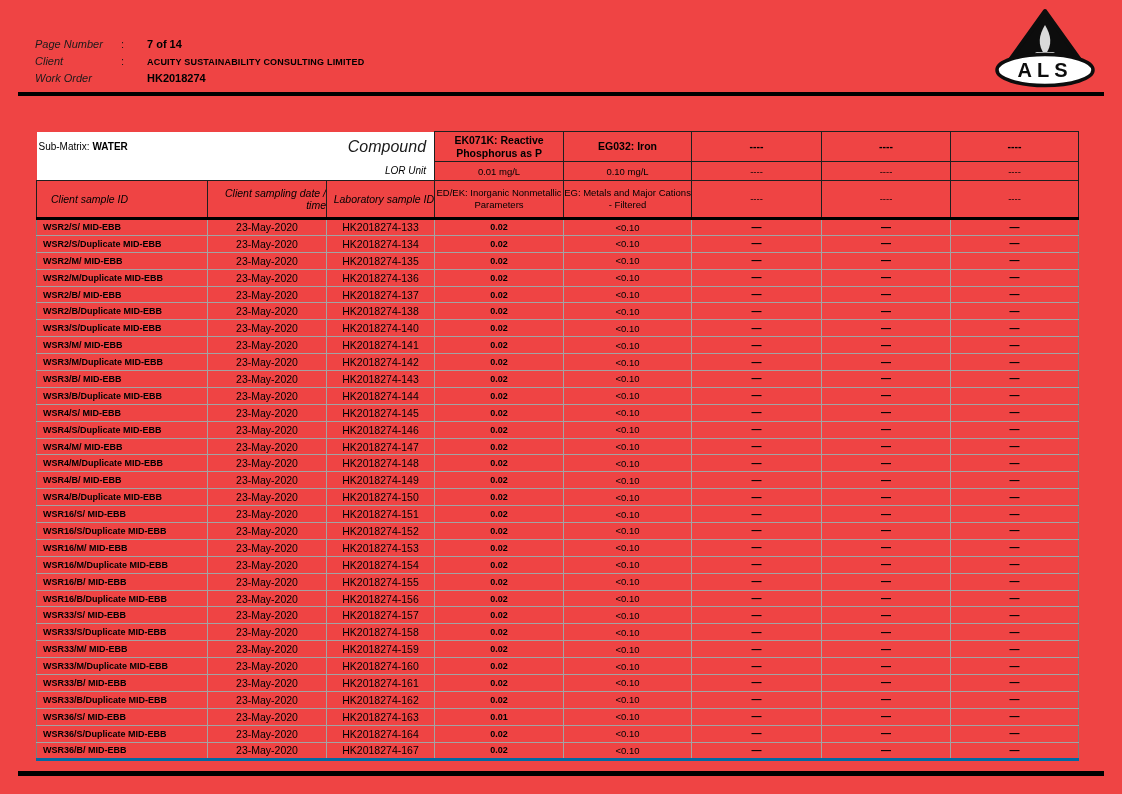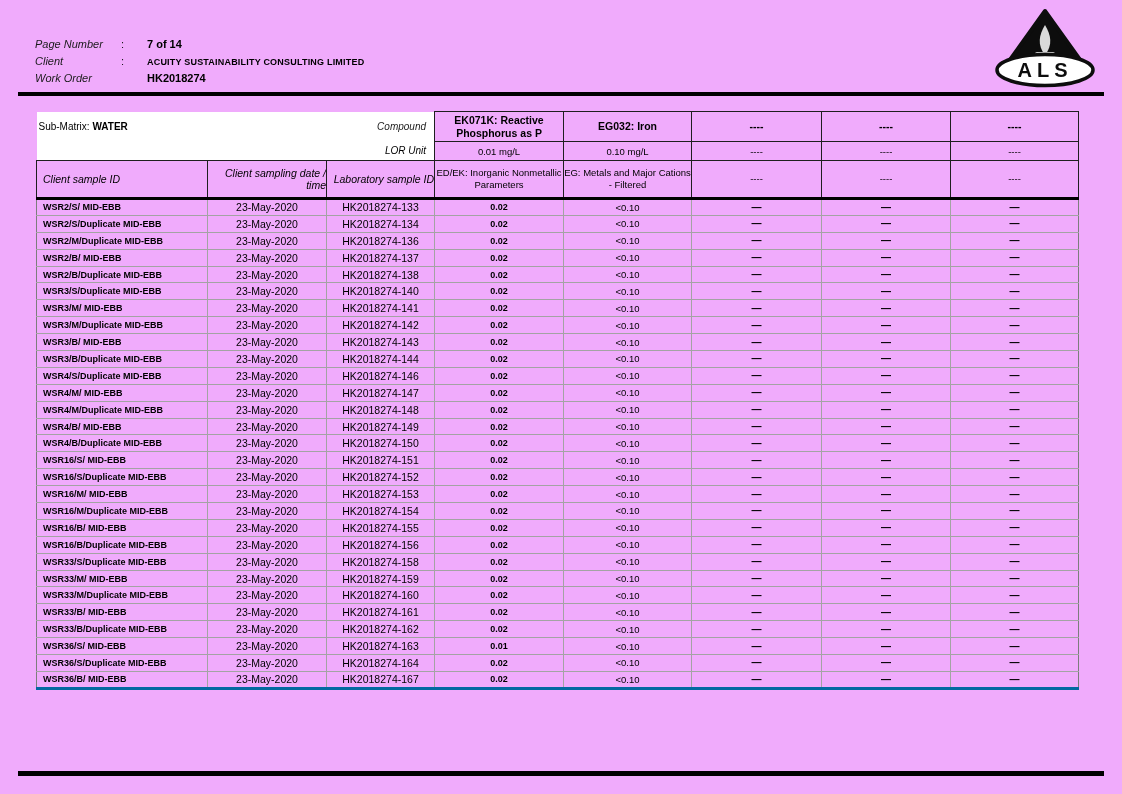--- a/index.html
+++ b/index.html
@@ -1,53 +1,53 @@
 <!DOCTYPE html>
 <html><head>
 <meta charset="utf-8">
 <style>
   * { margin:0; padding:0; box-sizing:border-box; }
   html,body { background:#e8e8e8; }
   .page {
-    position:relative; width:1122px; height:794px; background:#f0abfc;
+    position:relative; width:1122px; height:794px; background:#ef4444;
     font-family:"Liberation Sans", sans-serif; color:#000; overflow:hidden;
   }
   
   .hdr { position:absolute; left:35px; top:38px; }
   .hdr-row { display:flex; align-items:baseline; height:17px; }
   .hdr-label { display:inline-block; width:86px; font-style:italic; font-size:11px; color:#1a1a1a; }
   .hdr-sep { display:inline-block; width:10px; font-size:11px; color:#1a1a1a; }
   .hdr-value { font-weight:bold; font-size:11px; margin-left:16px; }
   .hdr-row.client .hdr-value { font-size:9px; letter-spacing:.2px;text-align:right; }
   .rule { position:absolute; left:18px; width:1086px; background:#000; }
   .rule.top { top:92px; height:4px; }
   .rule.bottom { top:771px; height:5px; }
   .logo { position:absolute; left:988px; top:8px; }
   
   table.results {
-    position:absolute; left:36px; top:111px; width:1042px;
+    position:absolute; left:36px; top:131px; width:1042px;
     border-collapse:collapse; table-layout:fixed;
   }
   td { overflow:hidden; white-space:normal; }
   
   td.hbox { border:1.5px solid #1f1f1f; text-align:center; vertical-align:middle; }
   td.plain { border:none; background:#fff; }
   tr.rowA td { height:30px; }
   tr.rowB td { height:19px; }
   tr.rowC td { height:38px; }
   tr.rowA td.hbox { font-weight:bold; font-size:10.5px; line-height:13px; }
   tr.rowB td.hbox { font-size:9.5px;margin-top:36px; }
   tr.rowC td.hbox { font-size:9.5px; line-height:12px; border-bottom:3px solid #000; }
   tr.rowC td.idhdr { font-style:italic; font-size:10.5px;text-align:right; }
-  tr.rowC td.idhdr.left { text-align:left; padding-left:6px;margin-left:36px; }
+  tr.rowC td.idhdr.left { text-align:left; padding-left:14px;margin-left:36px; }
   .rowA .plain { vertical-align:middle; }
   .subm-wrap { display:flex; justify-content:space-between; align-items:center; padding-right:8px; }
   .subm { font-size:10px; padding-left:2px; }
   .subm b { font-size:10px; }
-  .ital-right { font-style:italic; font-size:10px; text-align:right; color:#1a1a1a; }
+  .ital-right { font-style:italic; font-size:16px; text-align:right; color:#1a1a1a; }
   td.lorlbl { text-align:right; padding-right:8px; font-style:italic; font-size:10px; vertical-align:middle; }
   
   tbody.data td {
     border:1px solid #a3a3a3; height:16.9px; vertical-align:middle;
     font-size:9.5px; text-align:center; padding:0 2px;
   }
   tbody.data td.c0 { text-align:left; padding-left:6px; font-size:9px; font-weight:bold; border-left:1px solid #7d7d7d; }
   tbody.data td.c1, tbody.data td.c2 { font-size:10.5px; }
   tbody.data td.c3 { font-size:9px; font-weight:bold; }
   tbody.data td.c4 { font-size:9.5px; }
@@ -147,20 +147,30 @@
           <td class="c0">WSR2/S/Duplicate MID-EBB</td>
           <td class="c1">23-May-2020</td>
           <td class="c2">HK2018274-134</td>
           <td class="c3">0.02</td>
           <td class="c4">&lt;0.10</td>
           <td class="c5">—</td>
           <td class="c6">—</td>
           <td class="c7">—</td>
         </tr>
         <tr>
+          <td class="c0">WSR2/M/ MID-EBB</td>
+          <td class="c1">23-May-2020</td>
+          <td class="c2">HK2018274-135</td>
+          <td class="c3">0.02</td>
+          <td class="c4">&lt;0.10</td>
+          <td class="c5">—</td>
+          <td class="c6">—</td>
+          <td class="c7">—</td>
+        </tr>
+        <tr>
           <td class="c0">WSR2/M/Duplicate MID-EBB</td>
           <td class="c1">23-May-2020</td>
           <td class="c2">HK2018274-136</td>
           <td class="c3">0.02</td>
           <td class="c4">&lt;0.10</td>
           <td class="c5">—</td>
           <td class="c6">—</td>
           <td class="c7">—</td>
         </tr>
         <tr>
@@ -227,20 +237,30 @@
           <td class="c0">WSR3/B/Duplicate MID-EBB</td>
           <td class="c1">23-May-2020</td>
           <td class="c2">HK2018274-144</td>
           <td class="c3">0.02</td>
           <td class="c4">&lt;0.10</td>
           <td class="c5">—</td>
           <td class="c6">—</td>
           <td class="c7">—</td>
         </tr>
         <tr>
+          <td class="c0">WSR4/S/ MID-EBB</td>
+          <td class="c1">23-May-2020</td>
+          <td class="c2">HK2018274-145</td>
+          <td class="c3">0.02</td>
+          <td class="c4">&lt;0.10</td>
+          <td class="c5">—</td>
+          <td class="c6">—</td>
+          <td class="c7">—</td>
+        </tr>
+        <tr>
           <td class="c0">WSR4/S/Duplicate MID-EBB</td>
           <td class="c1">23-May-2020</td>
           <td class="c2">HK2018274-146</td>
           <td class="c3">0.02</td>
           <td class="c4">&lt;0.10</td>
           <td class="c5">—</td>
           <td class="c6">—</td>
           <td class="c7">—</td>
         </tr>
         <tr>
@@ -330,20 +350,30 @@
           <td class="c3">0.02</td>
           <td class="c4">&lt;0.10</td>
           <td class="c5">—</td>
           <td class="c6">—</td>
           <td class="c7">—</td>
         </tr>
         <tr>
           <td class="c0">WSR16/B/Duplicate MID-EBB</td>
           <td class="c1">23-May-2020</td>
           <td class="c2">HK2018274-156</td>
+          <td class="c3">0.02</td>
+          <td class="c4">&lt;0.10</td>
+          <td class="c5">—</td>
+          <td class="c6">—</td>
+          <td class="c7">—</td>
+        </tr>
+        <tr>
+          <td class="c0">WSR33/S/ MID-EBB</td>
+          <td class="c1">23-May-2020</td>
+          <td class="c2">HK2018274-157</td>
           <td class="c3">0.02</td>
           <td class="c4">&lt;0.10</td>
           <td class="c5">—</td>
           <td class="c6">—</td>
           <td class="c7">—</td>
         </tr>
         <tr>
           <td class="c0">WSR33/S/Duplicate MID-EBB</td>
           <td class="c1">23-May-2020</td>
           <td class="c2">HK2018274-158</td>

